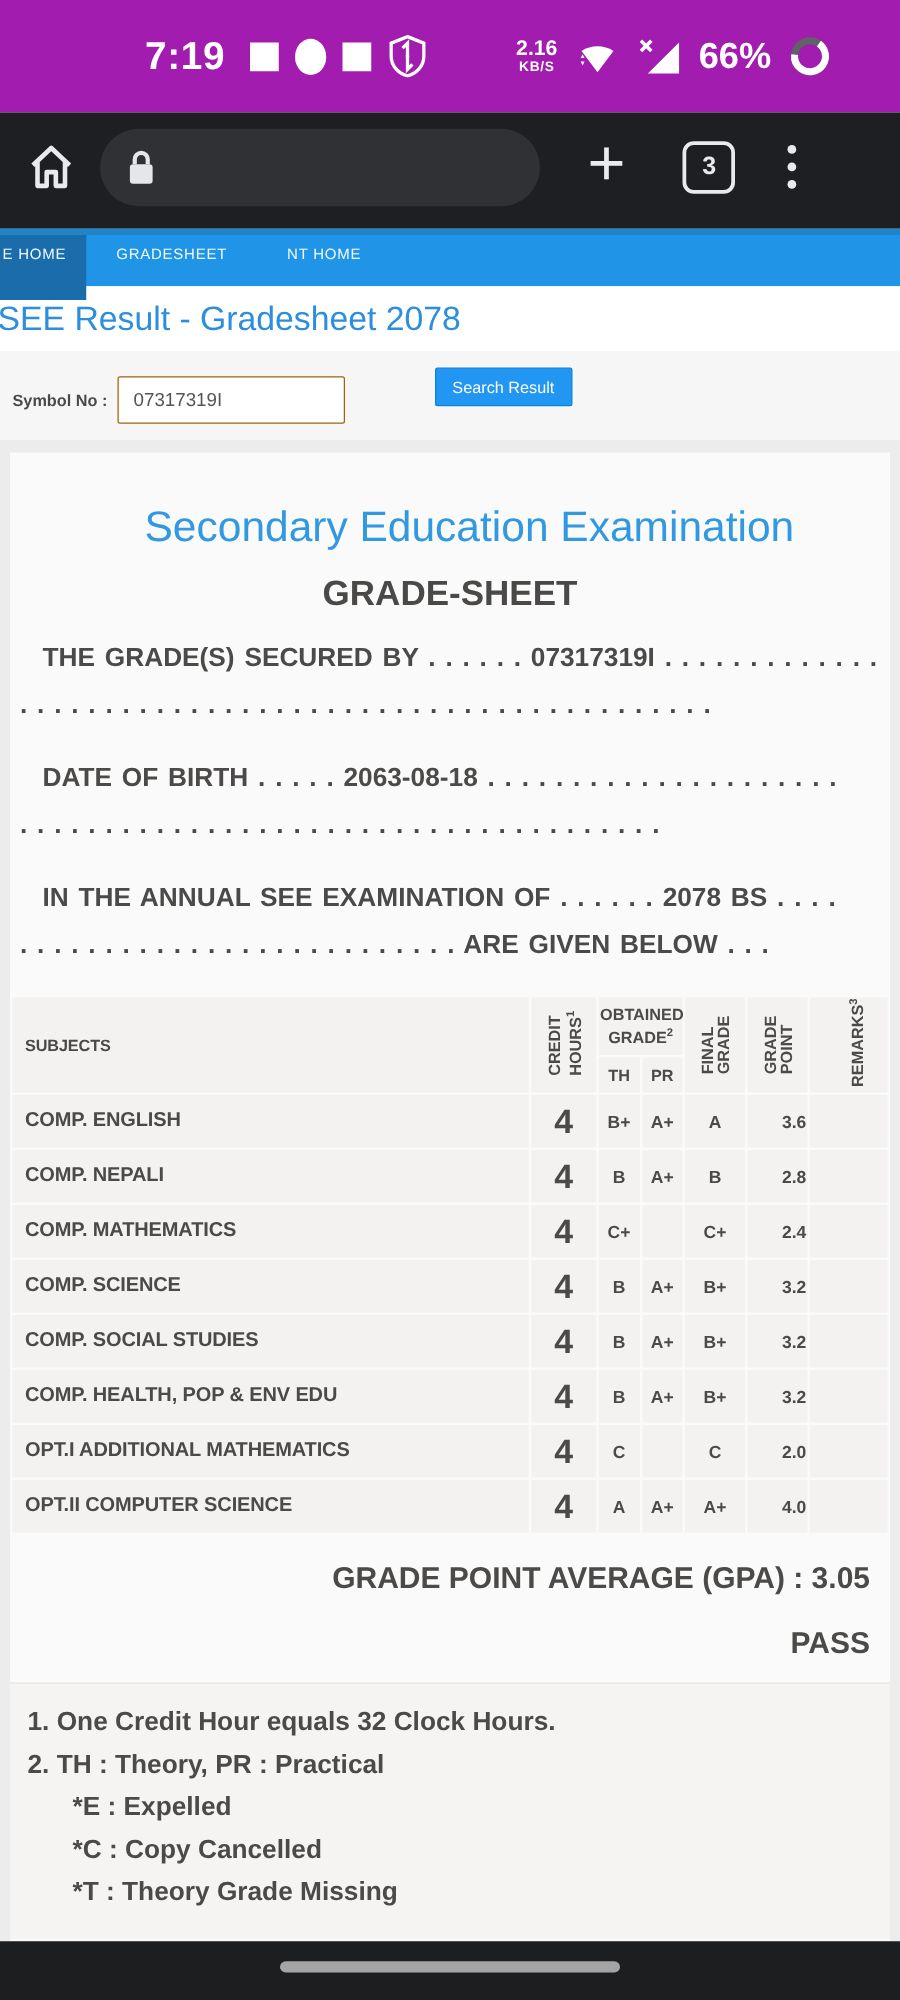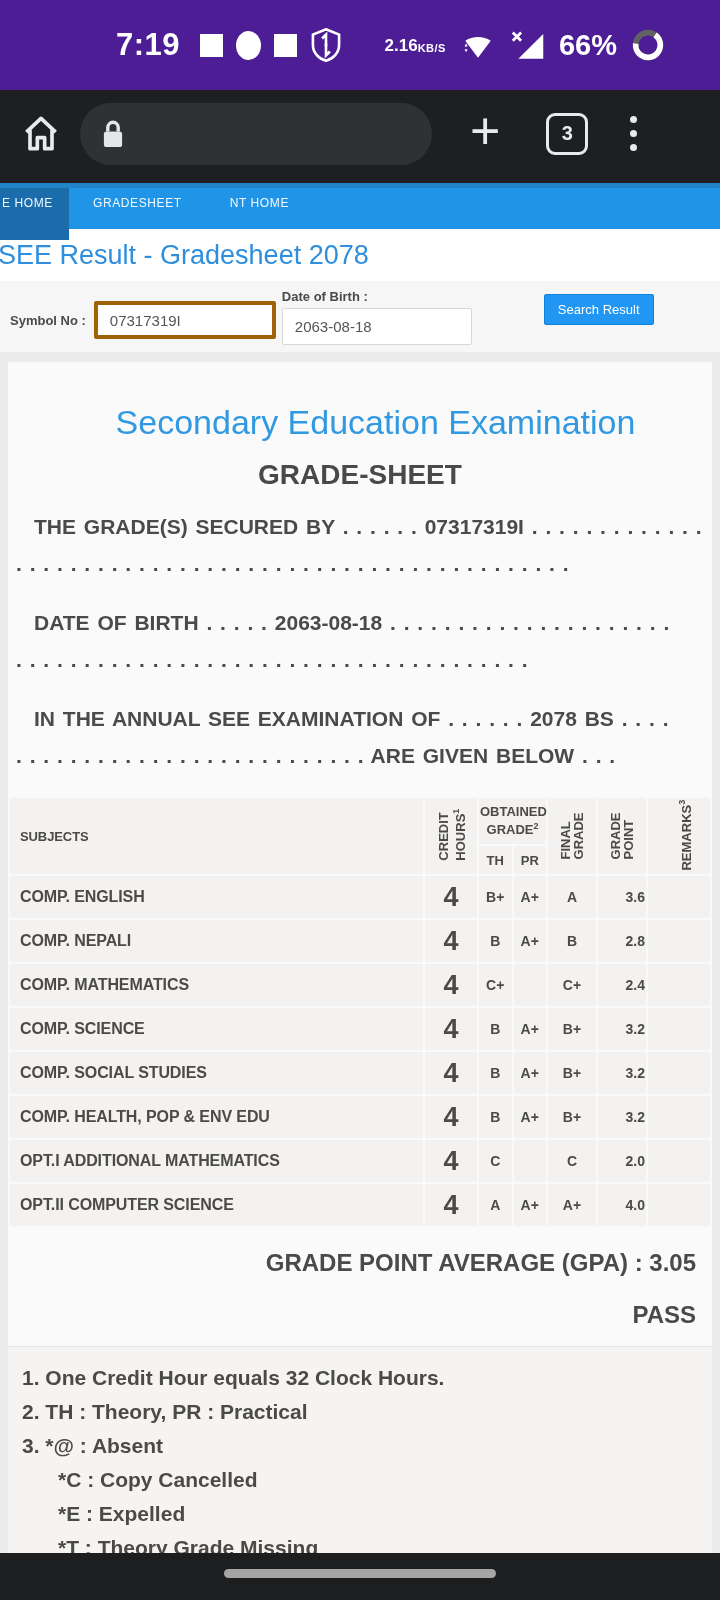--- a/index.html
+++ b/index.html
@@ -4,29 +4,29 @@
 <style>
   html,body{margin:0;padding:0;}
   body{
     width:720px;height:1600px;position:relative;overflow:hidden;
     background:#ececec;
     font-family:"Liberation Sans","DejaVu Sans",sans-serif;
     -webkit-font-smoothing:antialiased;
   }
   
   .status-bar{
-    height:90px;background:#4c1d95;display:flex;align-items:center;
+    height:90px;background:#a21caf;display:flex;align-items:center;
     color:#fff;padding:0 54px 0 116px;box-sizing:border-box;
   }
   .sb-time{font-size:31px;font-weight:bold;letter-spacing:.5px;}
   .sb-left-icons{display:flex;align-items:center;gap:13px;margin-left:20px;}
   .sb-sq{width:23px;height:23px;background:#fff;}
   .sb-circ{width:25px;height:29px;background:#fff;border-radius:50%;}
   .sb-right{margin-left:auto;display:flex;align-items:center;gap:13px;}
-  .sb-speed{display:flex;flex-direction:row;align-items:flex-end;line-height:1;}
+  .sb-speed{display:flex;flex-direction:column;align-items:center;line-height:1;}
   .sb-speed .v{font-size:17px;font-weight:bold;}
   .sb-speed .u{font-size:11px;font-weight:bold;margin-top:2px;letter-spacing:.5px;}
   .sb-batt{font-size:29px;font-weight:bold;}
   
   .browser-bar{
     height:93px;background:#1e1f22;display:flex;align-items:center;
     padding:0 22px 6px 18px;box-sizing:border-box;
   }
   .url-pill{
     margin-left:16px;width:352px;height:62px;border-radius:31px;
@@ -58,21 +58,21 @@
   .heading-wrap{background:#fff;height:52px;display:flex;align-items:center;}
   .page-heading{color:#2e8ede;font-size:27px;margin-left:-2px;white-space:nowrap;}
   
   .form-strip{
     background:#f6f6f6;height:71px;box-sizing:border-box;
     display:flex;align-items:flex-start;padding:8px 8px 0 10px;
   }
   .sym-group{display:flex;align-items:center;margin-top:12px;}
   .form-label{font-size:13px;font-weight:bold;color:#4a4a4a;white-space:nowrap;}
   .sym-input{
-    margin-left:8px;width:182px;height:38px;background:#fff;border:4px solid #a16207;
+    margin-left:8px;width:182px;height:38px;background:#fff;border:1px solid #a16207;
     border-radius:2px;font-size:15px;color:#555;padding:0 12px;box-sizing:border-box;
     font-family:inherit;
   }
   .dob-group{display:flex;flex-direction:column;margin-left:6px;}
   .dob-label{margin-bottom:4px;}
   .dob-input{
     width:190px;height:37px;background:#fff;border:1px solid #d8d8d8;border-radius:2px;
     font-size:15px;color:#555;padding:0 12px;box-sizing:border-box;font-family:inherit;
   }
   .search-btn{
@@ -204,24 +204,20 @@
 </div>
 
 <div class="heading-wrap">
   <span class="page-heading">SEE Result - Gradesheet 2078</span>
 </div>
 
 <div class="form-strip">
   <div class="sym-group">
     <span class="form-label">Symbol No :</span>
     <input class="sym-input" type="text" value="07317319I" style="">
-  </div>
-  <div class="dob-group">
-    <span class="form-label dob-label">Date of Birth :</span>
-    <input class="dob-input" type="text" value="2063-08-18" style="">
   </div>
   <button class="search-btn">Search Result</button>
 </div>
 
 <div class="content">
   <div class="card">
     <div class="sheet-title">Secondary Education Examination</div>
     <div class="sheet-subtitle">GRADE-SHEET</div>
 
     <div class="paras">
@@ -340,23 +336,22 @@
       </table>
 
     <div class="summary">
       <div class="gpa-line">GRADE POINT AVERAGE (GPA) : 3.05</div>
       <div class="pass-line">PASS</div>
     </div>
 
     <div class="notes">
       <div class="note-line">1. One Credit Hour equals 32 Clock Hours.</div>
       <div class="note-line">2. TH : Theory, PR : Practical</div>
-      <div class="note-line">3. *@ : Absent</div>
+      <div class="note-line sub">*E : Expelled</div>
       <div class="note-line sub">*C : Copy Cancelled</div>
-      <div class="note-line sub">*E : Expelled</div>
       <div class="note-line sub">*T : Theory Grade Missing</div>
 
     </div>
   </div>
 </div>
 
 <div class="bottom-bar">
   <div class="gesture-pill"></div>
 </div>
 

